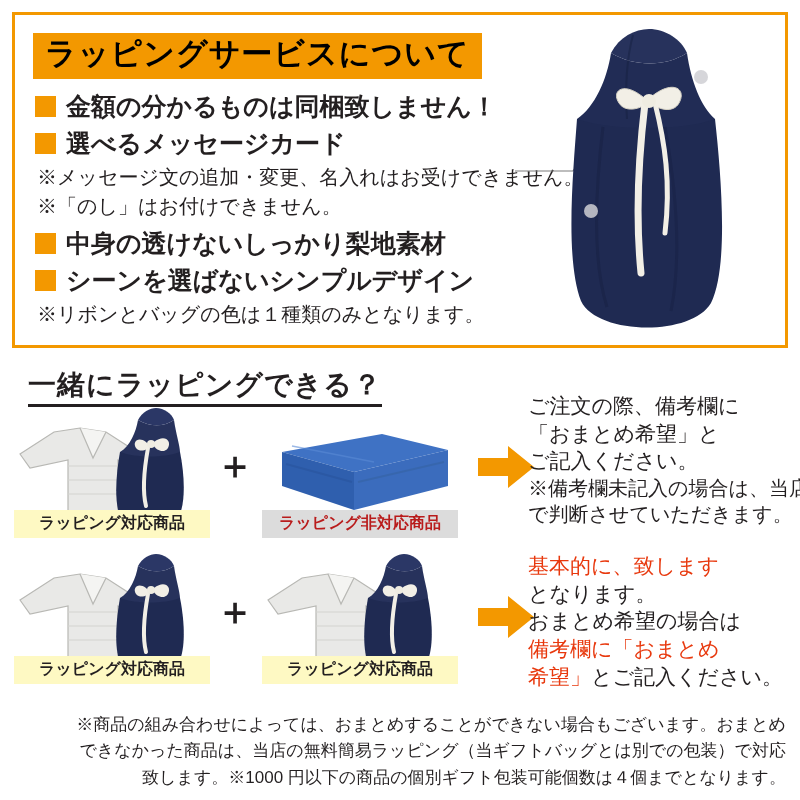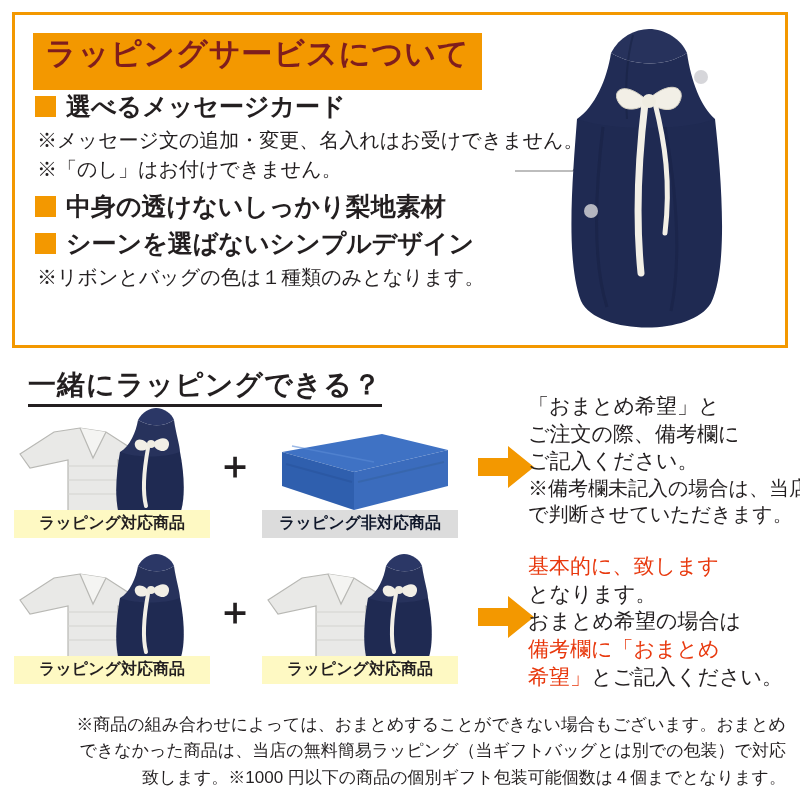--- a/index.html
+++ b/index.html
@@ -30,25 +30,25 @@
     border: 3px solid #f39800;
     box-sizing: border-box;
     background: #ffffff;
   }
 
   .title-bar {
     position: absolute;
     left: 18px;
     top: 18px;
     background: #f39800;
-    color: #7f1d1d;
+    color: #000000;
     font-size: 31px;
     font-weight: bold;
     letter-spacing: 1px;
-    padding: 5px 12px 19px 12px;
+    padding: 5px 12px 8px 12px;
     line-height: 1.05;
     white-space: nowrap;
   }
 
   .bullet-list {
     position: absolute;
     left: 20px;
     top: 74px;
     width: 560px;
   }
@@ -134,21 +134,21 @@
     bottom: -2px;
     left: 0;
     width: 196px;
     text-align: center;
     font-size: 16px;
     font-weight: bold;
     padding: 3px 0 4px 0;
     box-sizing: border-box;
   }
   .cap-ok { background: #fef9c3; color: #231f20; }
-  .cap-ng { background: #dcdcdc; color: #0f172a; }
+  .cap-ng { background: #dcdcdc; color: #b91c1c; }
 
   .arrow {
     position: absolute;
     width: 56px;
     height: 42px;
   }
   .arrow svg { display: block; }
 
   
   .right-block {
@@ -185,20 +185,24 @@
 <body>
 
 <div class="page">
 
   <div class="top-panel">
 
     <div class="title-bar">ラッピングサービスについて</div>
 
     <div class="bullet-list">
 
+      <div class="bullet-row">
+        <span class="bullet-sq"></span>
+        <span class="bullet-text">金額の分かるものは同梱致しません！</span>
+      </div>
 
       <div class="bullet-row">
         <span class="bullet-sq"></span>
         <span class="bullet-text">選べるメッセージカード</span>
       </div>
 
       <div class="note-line">※メッセージ文の追加・変更、名入れはお受けできません。</div>
       <div class="note-line">※「のし」はお付けできません。</div>
       <div class="gap-sm"></div>
 
@@ -290,22 +294,22 @@
     </div>
 
     <div class="arrow" style="left:464px; top:40px;">
       <svg width="56" height="42" viewBox="0 0 56 42">
         <polygon points="0,12 30,12 30,0 56,21 30,42 30,30 0,30" fill="#f39800"></polygon>
       </svg>
     </div>
   </div>
 
   <div class="right-block rb1">
+    <div class="rb-line">ご注文の際、備考欄に</div>
     <div class="rb-line">「おまとめ希望」と</div>
-    <div class="rb-line">ご注文の際、備考欄に</div>
     <div class="rb-line">ご記入ください。</div>
     <div class="rb-small">※備考欄未記入の場合は、当店</div>
     <div class="rb-small">で判断させていただきます。</div>
   </div>
 
   <div class="combo-row row2">
 
     <div class="item-slot" style="left:0;">
       <svg width="196" height="130" viewBox="0 0 196 130">
         <g>

